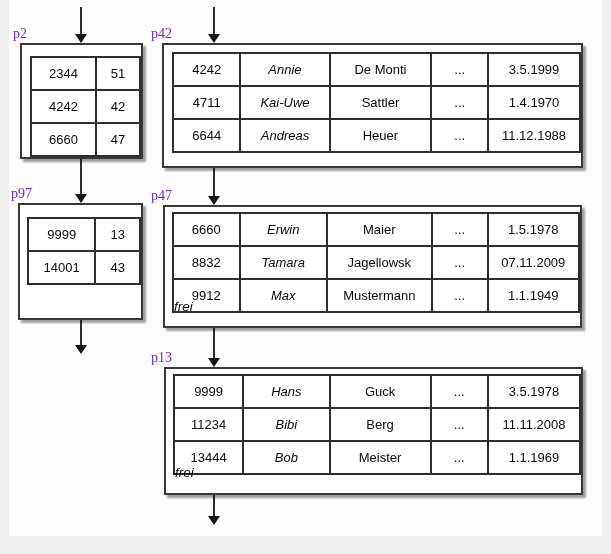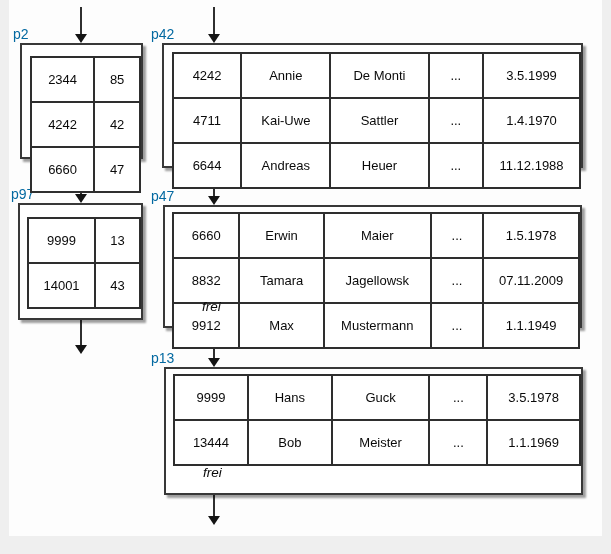--- a/index.html
+++ b/index.html
@@ -13,43 +13,43 @@
   .canvas { position:absolute; left:9px; top:0; width:593px; height:536px; background:#fdfdfd; }
 
   
   .page-box {
     position:absolute; background:#ffffff;
     border:2px solid #383838;
     box-shadow:3px 3px 2px rgba(0,0,0,0.38);
     box-sizing:border-box;
   }
   .page-label {
-    position:absolute; font-size:14px; line-height:14px; color:#0369a1;
+    position:absolute; font-size:14px; line-height:14px; color:#6d28d9;font-family:Liberation Serif, serif;
   }
 
   
   table.rec {
     position:absolute; border-collapse:collapse; table-layout:fixed;
     background:#fff;
   }
   table.rec td {
-    border:2px solid #2e2e2e; padding:10px; height:23px;
+    border:2px solid #2e2e2e; padding:4px; height:23px;
     text-align:center; vertical-align:middle;
     font-size:13px; white-space:nowrap; overflow:hidden;
   }
   .c-id   { width:64px; }
   .c-ptr  { width:41px; }
   .c-rid  { width:64px; }
-  .c-fn   { width:86px; }
+  .c-fn   { width:86px;font-style:italic; }
   .c-ln   { width:101px; }
   .c-dots { width:55px; }
   .c-date { width:86px; }
 
   .free-label {
-    position:absolute; font-style:italic; font-size:13.5px; line-height:14px;margin-left:28px;
+    position:absolute; font-style:italic; font-size:13.5px; line-height:14px;
   }
 
   
   .arrow { position:absolute; width:13px; }
   .arrow .arrow-line {
     position:absolute; left:5px; top:0; width:2px; bottom:8px; background:#2f2f2f;
   }
   .arrow .arrow-head {
     position:absolute; left:0; bottom:0; width:0; height:0;
     border-left:6.5px solid transparent; border-right:6.5px solid transparent;
@@ -95,21 +95,21 @@
   <div class="page-label" style="left:151px;top:27px">p42</div>
   <div class="page-label" style="left:11px;top:187px">p97</div>
   <div class="page-label" style="left:151px;top:189px">p47</div>
   <div class="page-label" style="left:151px;top:351px">p13</div>
 
   <div class="page-box" style="left:20px;top:43px;width:123px;height:116px">
     <table class="rec" style="left:8px;top:11px">
       <tbody>
           <tr>
         <td class="c-id">2344</td>
-        <td class="c-ptr">85</td>
+        <td class="c-ptr">51</td>
       </tr>
       <tr>
         <td class="c-id">4242</td>
         <td class="c-ptr">42</td>
       </tr>
       <tr>
         <td class="c-id">6660</td>
         <td class="c-ptr">47</td>
       </tr>
     </tbody>
@@ -192,20 +192,27 @@
     <table class="rec" style="left:7px;top:5px">
       <tbody>
           <tr>
         <td class="c-rid">9999</td>
         <td class="c-fn">Hans</td>
         <td class="c-ln">Guck</td>
         <td class="c-dots">...</td>
         <td class="c-date">3.5.1978</td>
       </tr>
       <tr>
+        <td class="c-rid">11234</td>
+        <td class="c-fn">Bibi</td>
+        <td class="c-ln">Berg</td>
+        <td class="c-dots">...</td>
+        <td class="c-date">11.11.2008</td>
+      </tr>
+      <tr>
         <td class="c-rid">13444</td>
         <td class="c-fn">Bob</td>
         <td class="c-ln">Meister</td>
         <td class="c-dots">...</td>
         <td class="c-date">1.1.1969</td>
       </tr>
     </tbody>
       </table>
     <div class="free-label" style="left:9px;top:97px">frei</div>
   </div>

